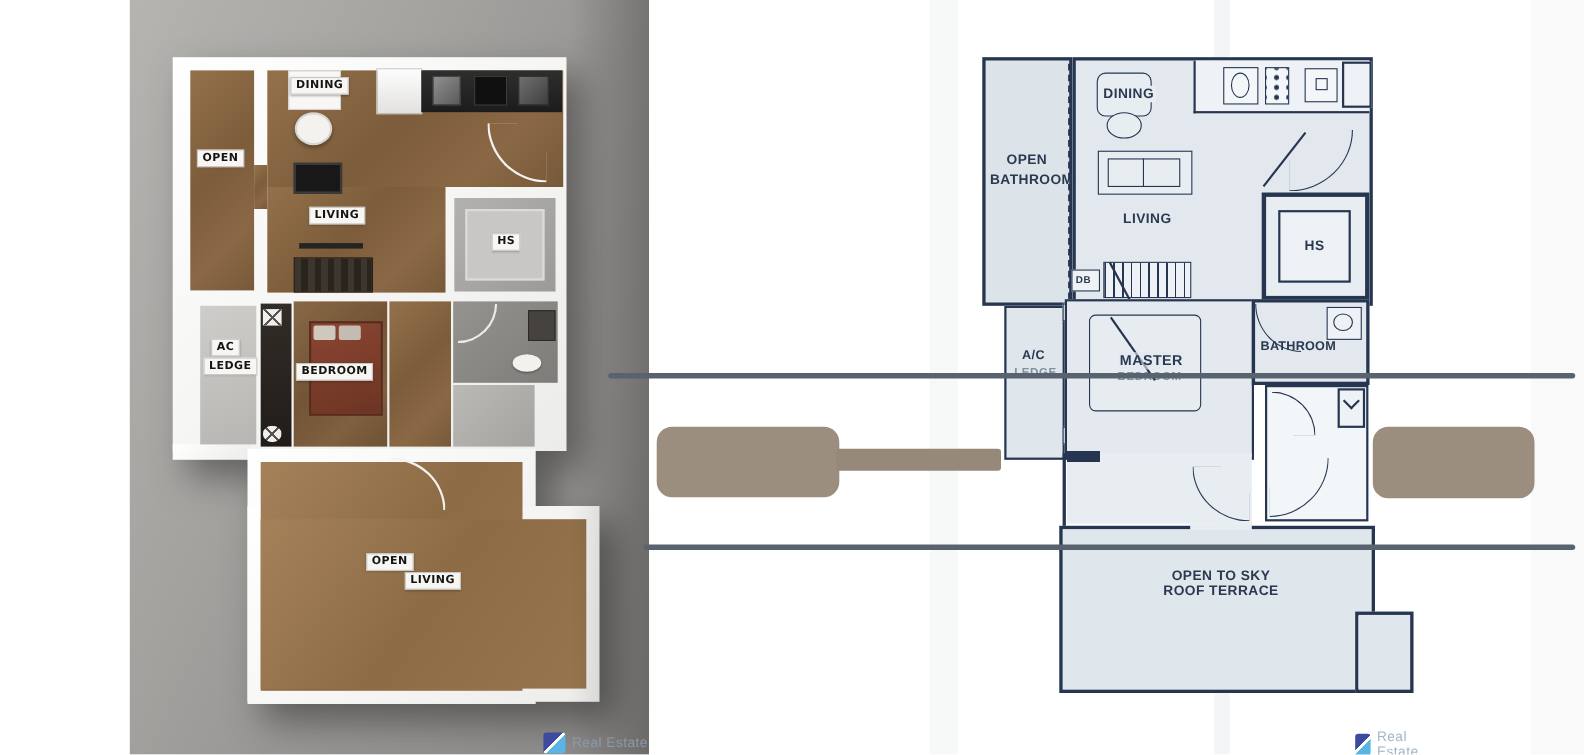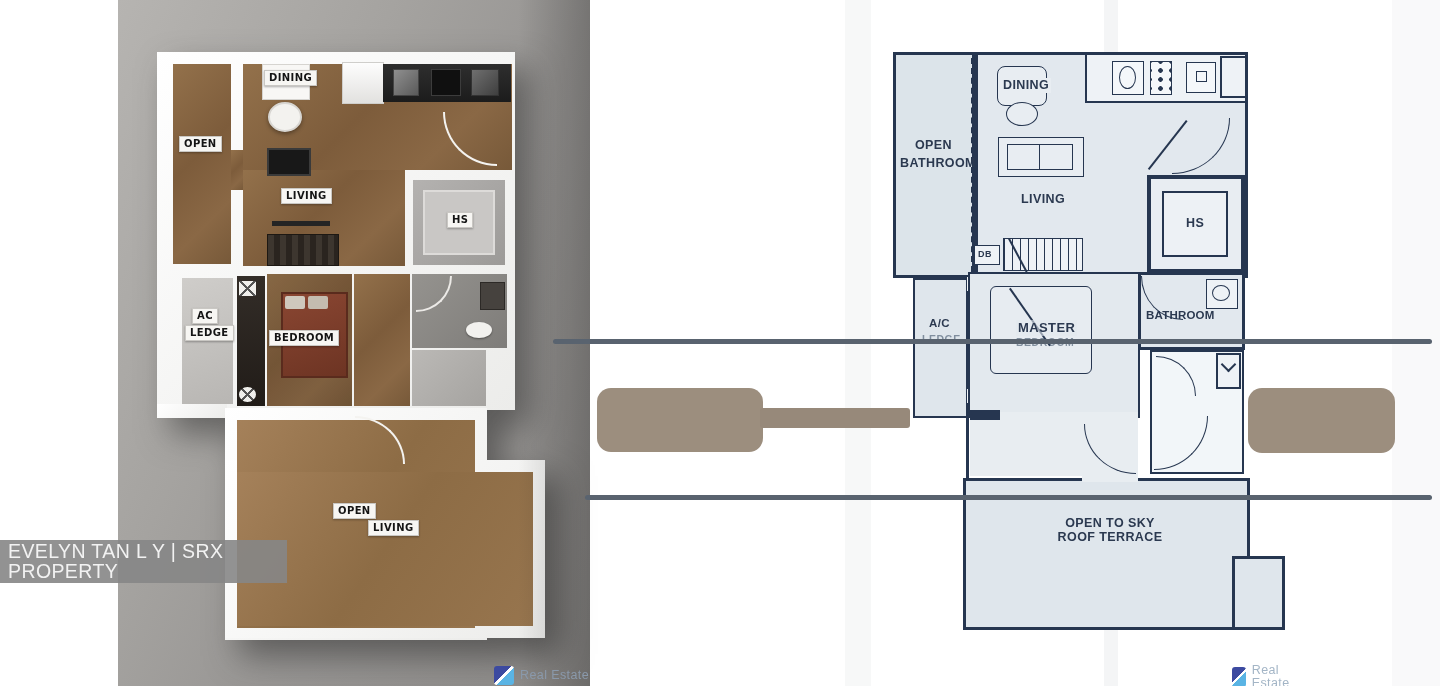--- a/index.html
+++ b/index.html
@@ -205,23 +205,20 @@
     <div class="bp-label" style="left:1040px;top:530px;width:140px;text-align:center;">ROOF TERRACE</div>
   </div>
 
   <div class="taupe" style="left:597px;top:388px;width:166px;height:64px;border-radius:14px;"></div>
   <div class="taupe" style="left:760px;top:408px;width:150px;height:20px;border-radius:3px;background:#97897a;"></div>
   <div class="taupe" style="left:1248px;top:388px;width:147px;height:65px;border-radius:14px;"></div>
 
   <div class="gray-line" style="left:553px;top:339px;width:879px;"></div>
   <div class="gray-line" style="left:585px;top:495px;width:847px;"></div>
 
-  <div id="watermark">
-    <span>EVELYN TAN L Y | SRX PROPERTY</span>
-  </div>
 
   <div class="logo" style="left:494px;top:666px;">
     <div class="logo-icon"></div>
     <span class="logo-text" style="color:#8a99ab;">Real Estate</span>
   </div>
   <div class="logo" style="left:1232px;top:664px;">
     <div class="logo-icon" style="width:21px;height:20px;"></div>
     <span class="logo-text" style="color:#a3b5c6;">Real Estate</span>
   </div>
 

